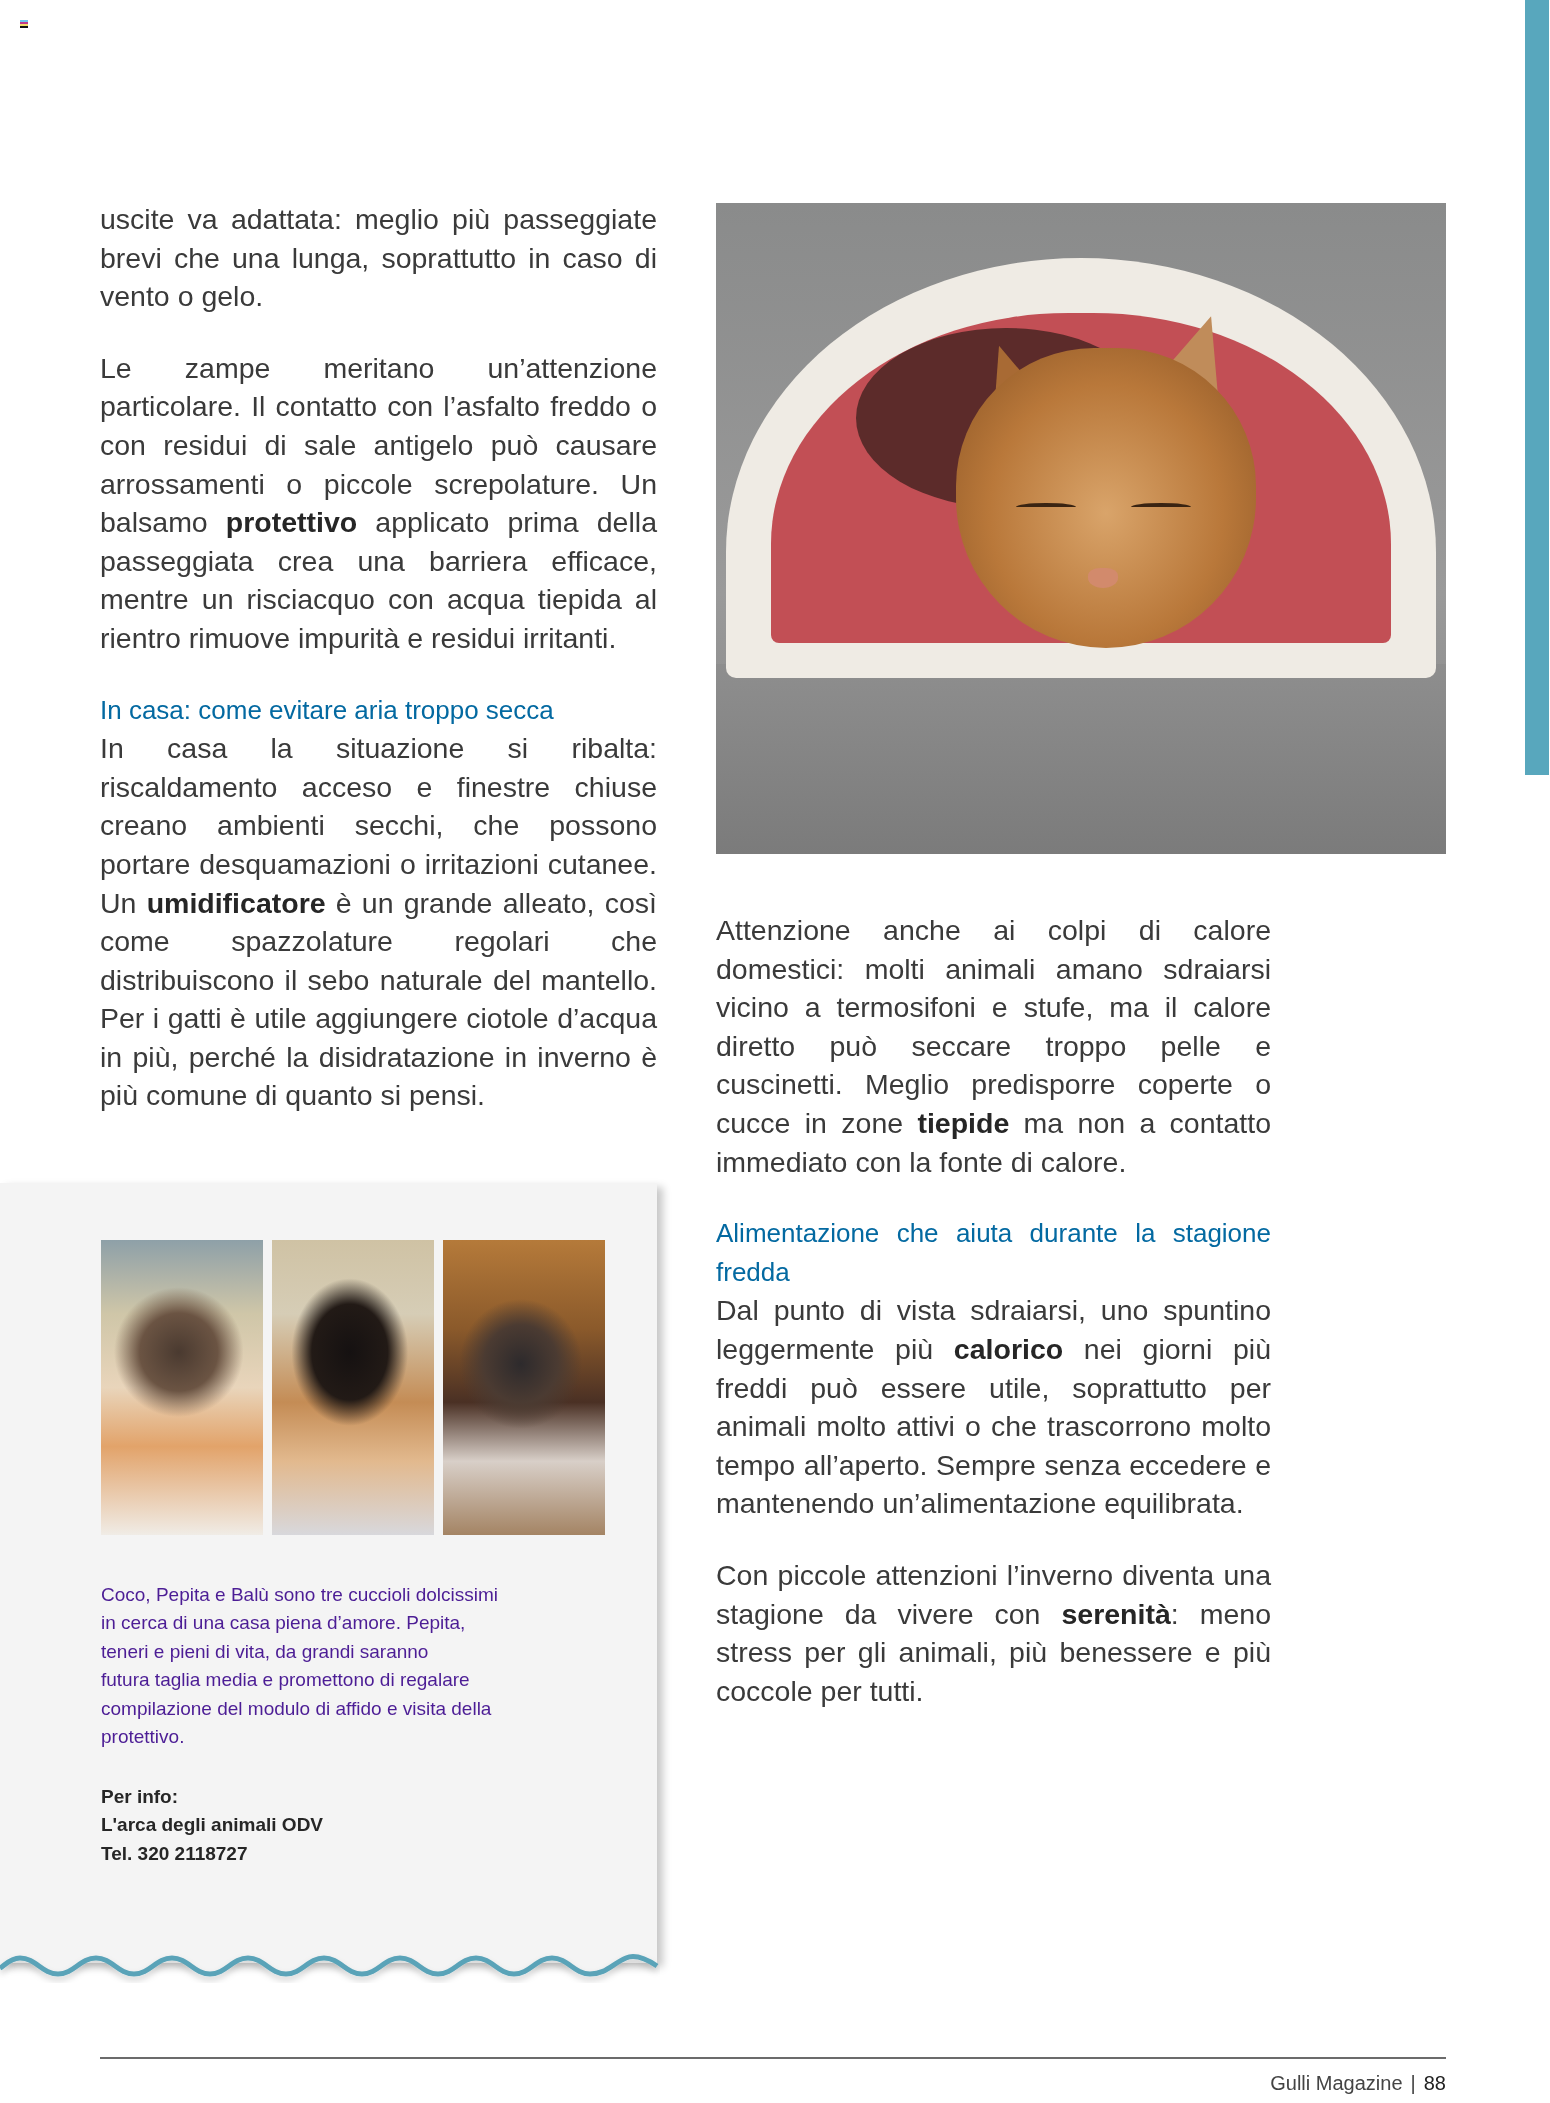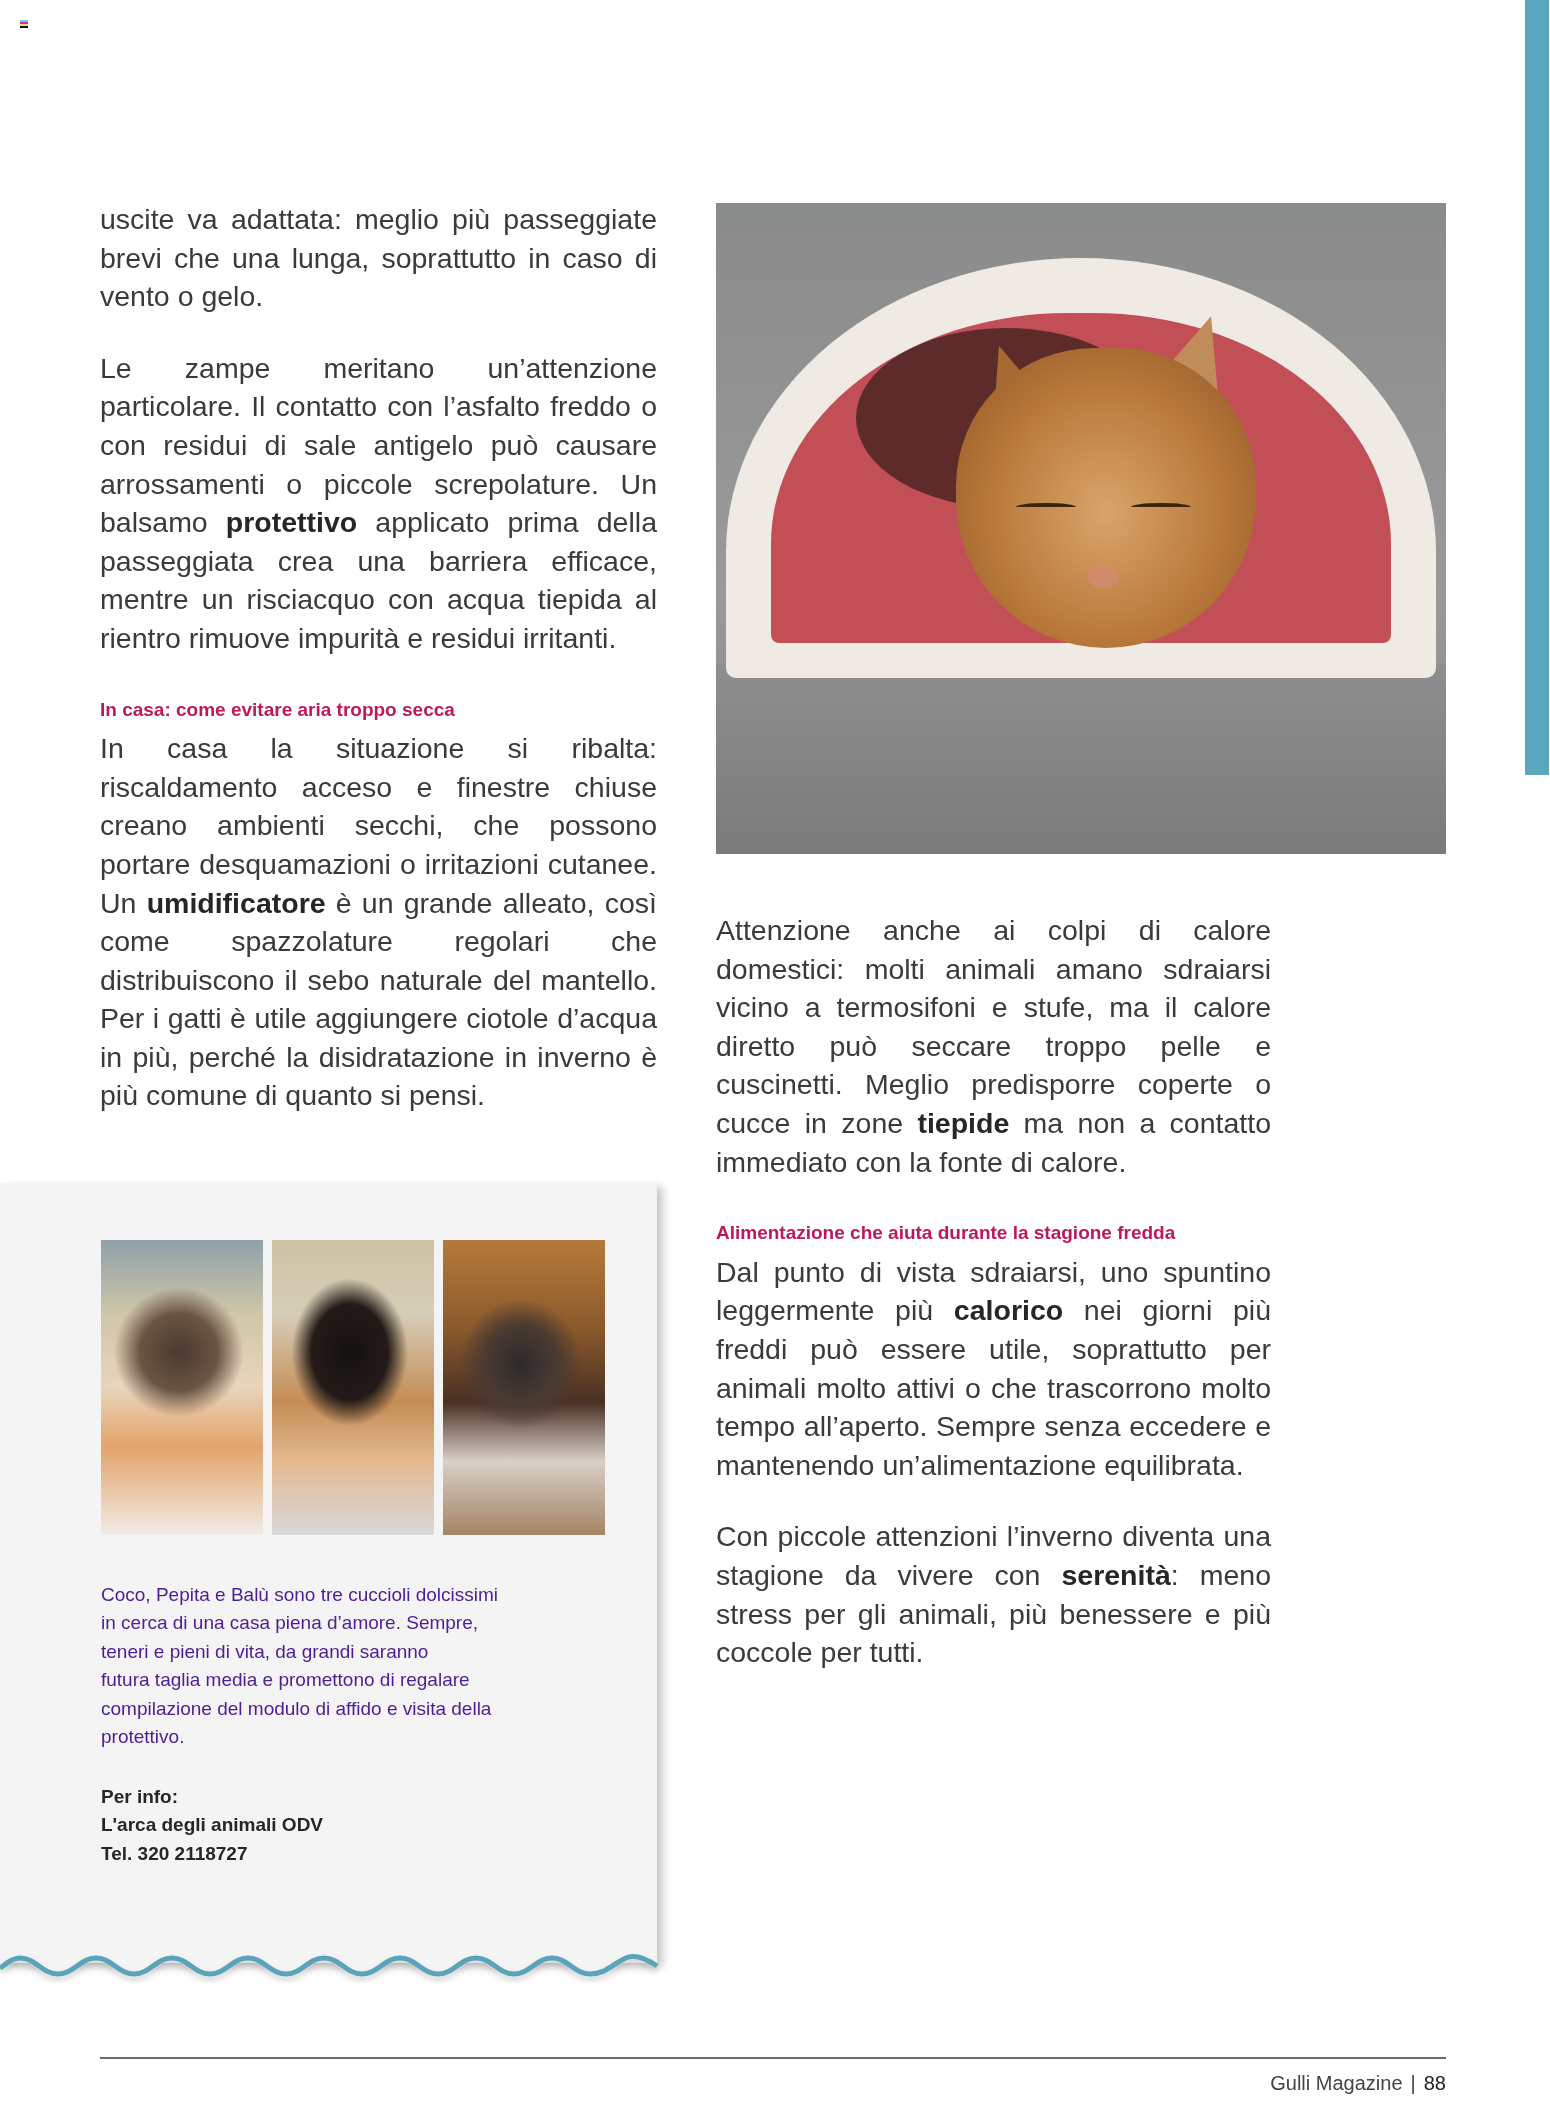--- a/index.html
+++ b/index.html
@@ -8,21 +8,21 @@
 
   .print-mark { position: absolute; left: 20px; top: 20px; width: 8px; height: 8px; }
   .print-mark span { display: block; height: 2px; }
 
   .side-tab { position: absolute; left: 1525px; top: 0; width: 24px; height: 775px; background: #58a7bd; }
 
   .col { position: absolute; font-size: 28.5px; line-height: 38.6px; font-weight: 300; color: #3a3a3a; text-align: justify; }
   .col p { margin-bottom: 33px; }
   .col p.tight { margin-bottom: 0; }
   .col b, .col strong { font-weight: 700; color: #262626; }
-  .col h3 { font-size: 19px; line-height: 38.6px; font-weight: 700; color: #be185d; text-align: justify; }
+  .col h3 { font-size: 26px; line-height: 38.6px; font-weight: 400; color: #0369a1; text-align: justify; }
 
   .left-col { left: 100px; top: 200px; width: 557px; }
   .right-col { left: 716px; top: 911px; width: 555px; }
 
   .cat-photo { position: absolute; left: 716px; top: 203px; width: 730px; height: 651px; overflow: hidden;
     background:
       radial-gradient(ellipse 18% 14% at 50% 62%, #c78a4a 0%, #b77935 50%, transparent 100%),
       radial-gradient(ellipse 32% 30% at 50% 58%, #c9904f 0%, #a76a2e 55%, transparent 80%),
       radial-gradient(ellipse 46% 42% at 50% 55%, #c9565a 0%, #b9484c 55%, transparent 75%),
       radial-gradient(ellipse 58% 60% at 50% 60%, #f1eee8 0%, #e8e4dc 60%, transparent 75%),
@@ -93,21 +93,21 @@
   <p class="tight"><span>Con piccole attenzioni l’inverno diventa una stagione da vivere con </span><b>serenità</b><span>: meno stress per gli animali, più benessere e più coccole per tutti.</span></p>
 </div>
 
 <div class="adopt-box">
   <div class="puppy p1" title="puppy Coco"></div>
   <div class="puppy p2" title="puppy Pepita"></div>
   <div class="puppy p3" title="puppy Balù"></div>
 
   <div class="adopt-text">
     <div>Coco, Pepita e Balù sono tre cuccioli dolcissimi</div>
-    <div>in cerca di una casa piena d’amore. Sempre,</div>
+    <div>in cerca di una casa piena d’amore. Pepita,</div>
     <div>teneri e pieni di vita, da grandi saranno</div>
     <div>futura taglia media e promettono di regalare</div>
     <div>compilazione del modulo di affido e visita della</div>
     <div>protettivo.</div>
   </div>
   <div class="adopt-info">
     <div>Per info:</div>
     <div>L'arca degli animali ODV</div>
     <div>Tel. 320 2118727</div>
   </div>

